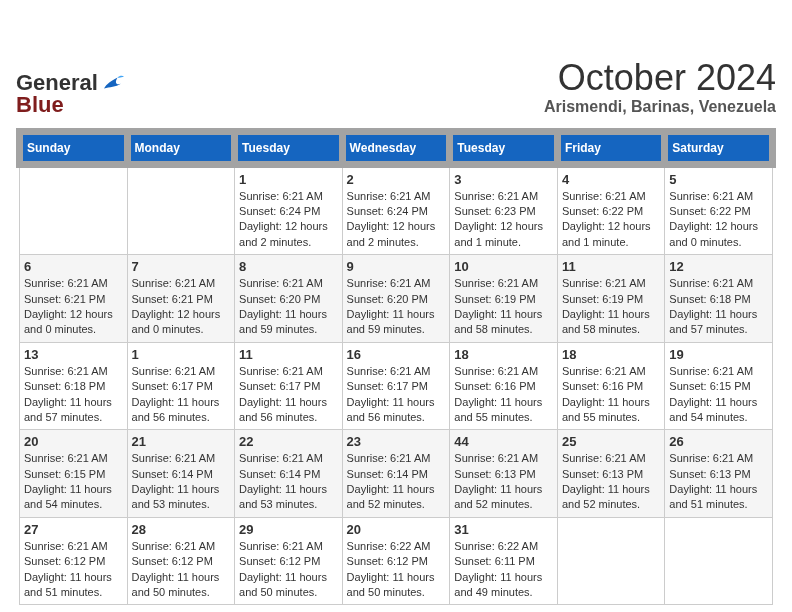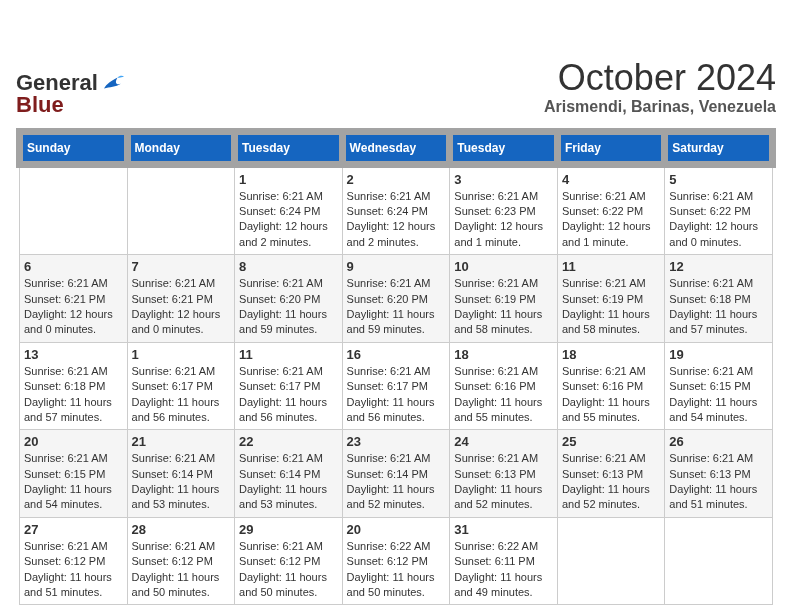--- a/index.html
+++ b/index.html
@@ -267,21 +267,21 @@
 Sunset: 6:14 PM
 Daylight: 11 hours and 53 minutes.</div>
         </td>
         <td>
           <span class="day-num">23</span>
           <div class="day-info" style="white-space: pre-line;">Sunrise: 6:21 AM
 Sunset: 6:14 PM
 Daylight: 11 hours and 52 minutes.</div>
         </td>
         <td>
-          <span class="day-num">24</span>
+          <span class="day-num">44</span>
           <div class="day-info" style="white-space: pre-line;">Sunrise: 6:21 AM
 Sunset: 6:13 PM
 Daylight: 11 hours and 52 minutes.</div>
         </td>
         <td>
           <span class="day-num">25</span>
           <div class="day-info" style="white-space: pre-line;">Sunrise: 6:21 AM
 Sunset: 6:13 PM
 Daylight: 11 hours and 52 minutes.</div>
         </td>

